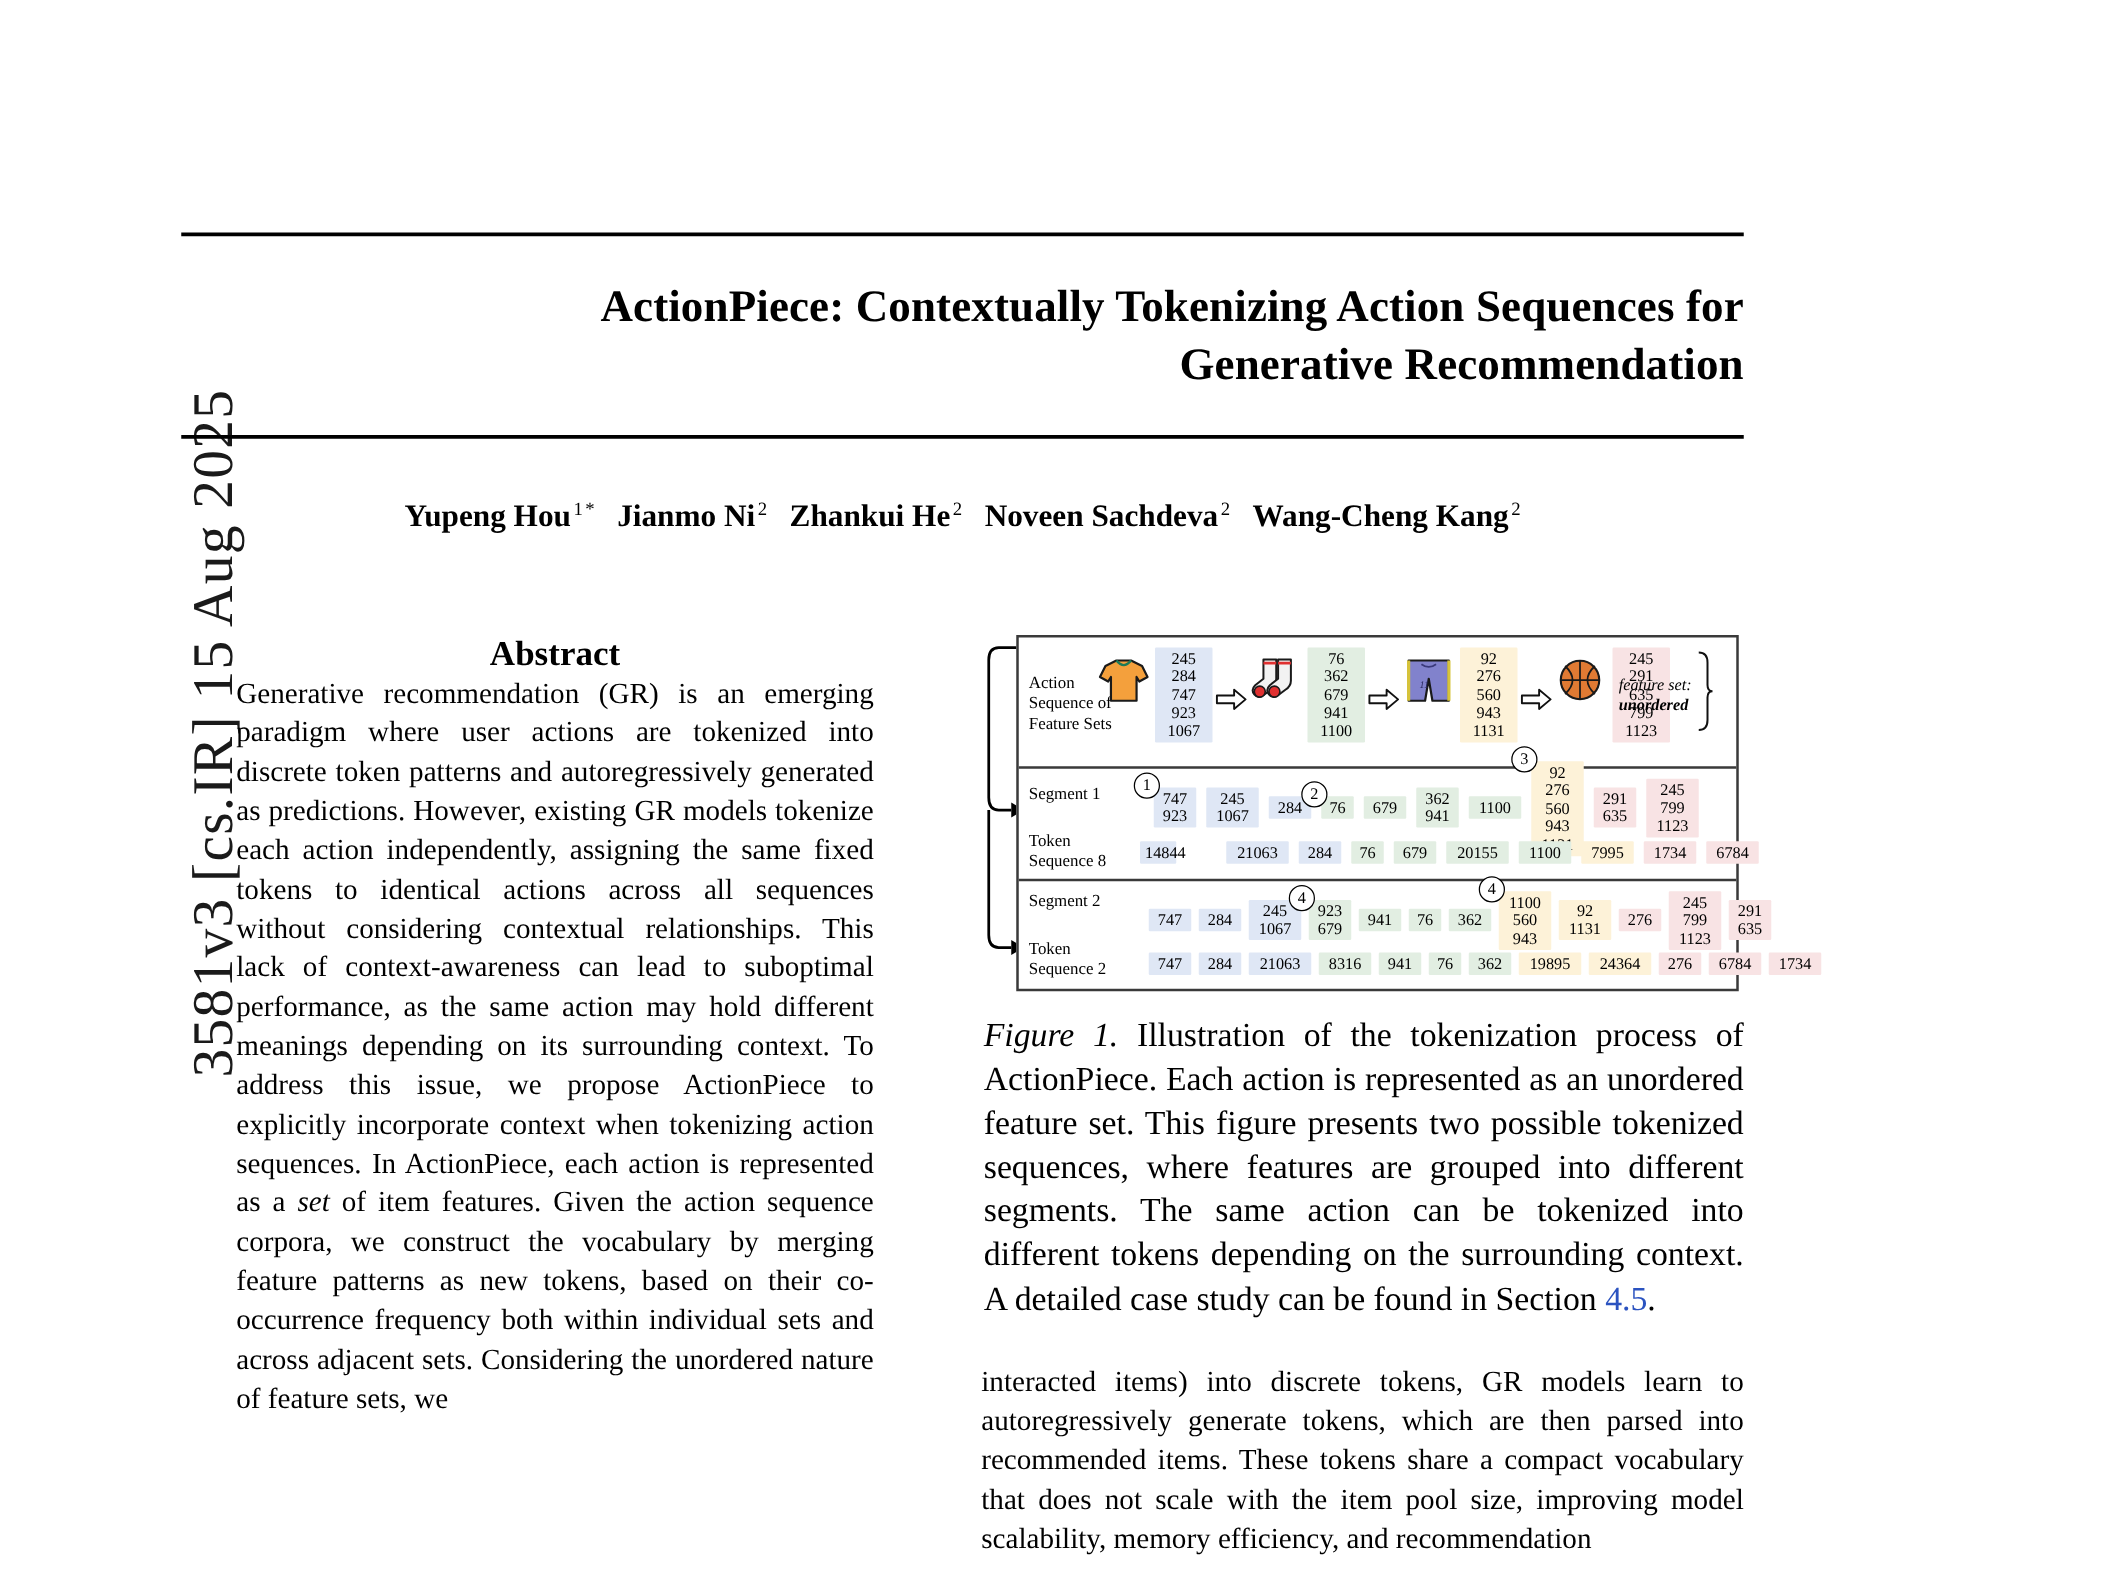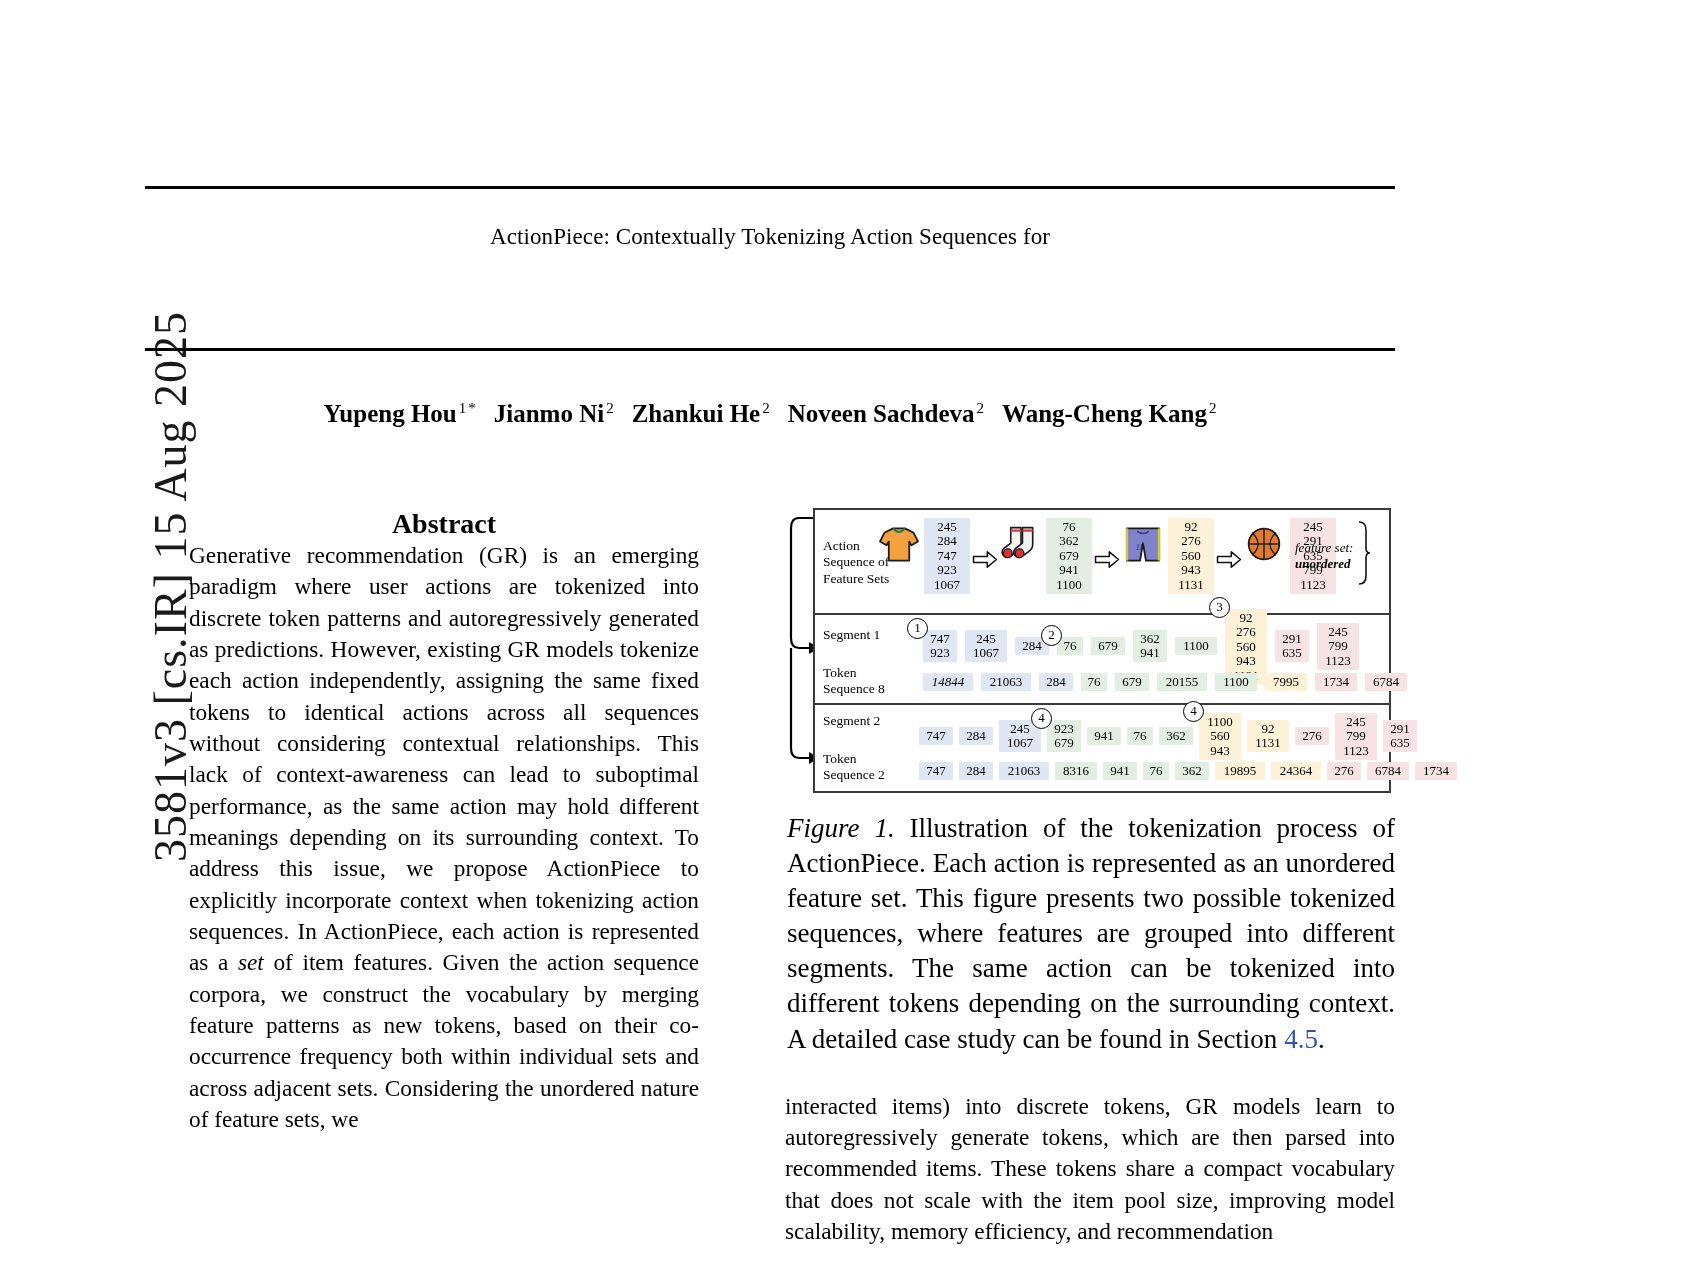--- a/index.html
+++ b/index.html
@@ -34,23 +34,23 @@
     width:1250px; height:1275px;
   }
 
   .rule{ height:3px; background:#000; width:100%; }
   #rule-top{ position:absolute; top:186px; }
   #rule-bottom{ position:absolute; top:348px; }
 
   #title{
     position:absolute;
     top:222px; left:0; width:1250px;
-    text-align:center;
-    font-size:23px;
-    font-weight:normal;
+    text-align:right;
+    font-size:36px;
+    font-weight:bold;
     line-height:1.28;
     letter-spacing:0.1px;
   }
 
   #authors{
     position:absolute;
     top:398px; left:0; width:1250px;
     text-align:center;
     font-size:25px;
     font-weight:bold;
@@ -186,20 +186,21 @@
 
 <div id="arxiv-stamp">3581v3  [cs.IR]  15 Aug 2025</div>
 
 <div id="page">
 
   <div class="rule" id="rule-top"></div>
   <div class="rule" id="rule-bottom"></div>
 
   <div id="title">
     <span>ActionPiece: Contextually Tokenizing Action Sequences for</span><br>
+    <span>Generative Recommendation</span>
   </div>
 
   <div id="authors">
     <span class="ln" id="authors-row-1"><span class="au">Yupeng Hou<sup>1</sup><sup class="star">*</sup></span><span class="au">Jianmo Ni<sup>2</sup></span><span class="au">Zhankui He<sup>2</sup></span><span class="au">Noveen Sachdeva<sup>2</sup></span><span class="au">Wang-Cheng Kang<sup>2</sup></span></span>
   </div>
 
   <div id="col-left">
     <div id="abstract-head">Abstract</div>
     <div id="abstract-body">
       <span>Generative recommendation (GR) is an emerging paradigm where user actions are tokenized into discrete token patterns and autoregressively generated as predictions. However, existing GR models tokenize each action independently, assigning the same fixed tokens to identical actions across all sequences without considering contextual relationships. This lack of context-awareness can lead to suboptimal performance, as the same action may hold different meanings depending on its surrounding context. To address this issue, we propose ActionPiece to explicitly incorporate context when tokenizing action sequences. In ActionPiece, each action is represented as a </span><i>set</i><span> of item features. Given the action sequence corpora, we construct the vocabulary by merging feature patterns as new tokens, based on their co-occurrence frequency both within individual sets and across adjacent sets. Considering the unordered nature of feature sets, we</span>
@@ -342,21 +343,21 @@
                 <div>291</div>
                 <div>635</div>
               </div>
               <div class="chip c-pink" style="left: 502px; top: 8px; width: 42px;">
                 <div>245</div>
                 <div>799</div>
                 <div>1123</div>
               </div>
             </div>
           <div id="tok1-host">
-              <div class="chip c-blue" style="left: 108px; top: 58px; width: 50px; font-style: italic;">
+              <div class="chip c-blue" style="left: 97px; top: 58px; width: 29px;">
                 <div>14844</div>
               </div>
               <div class="chip c-blue" style="left: 166px; top: 58px; width: 50px;">
                 <div>21063</div>
               </div>
               <div class="chip c-blue" style="left: 224px; top: 58px; width: 34px;">
                 <div>284</div>
               </div>
               <div class="chip c-green" style="left: 266px; top: 58px; width: 26px;">
                 <div>76</div>

